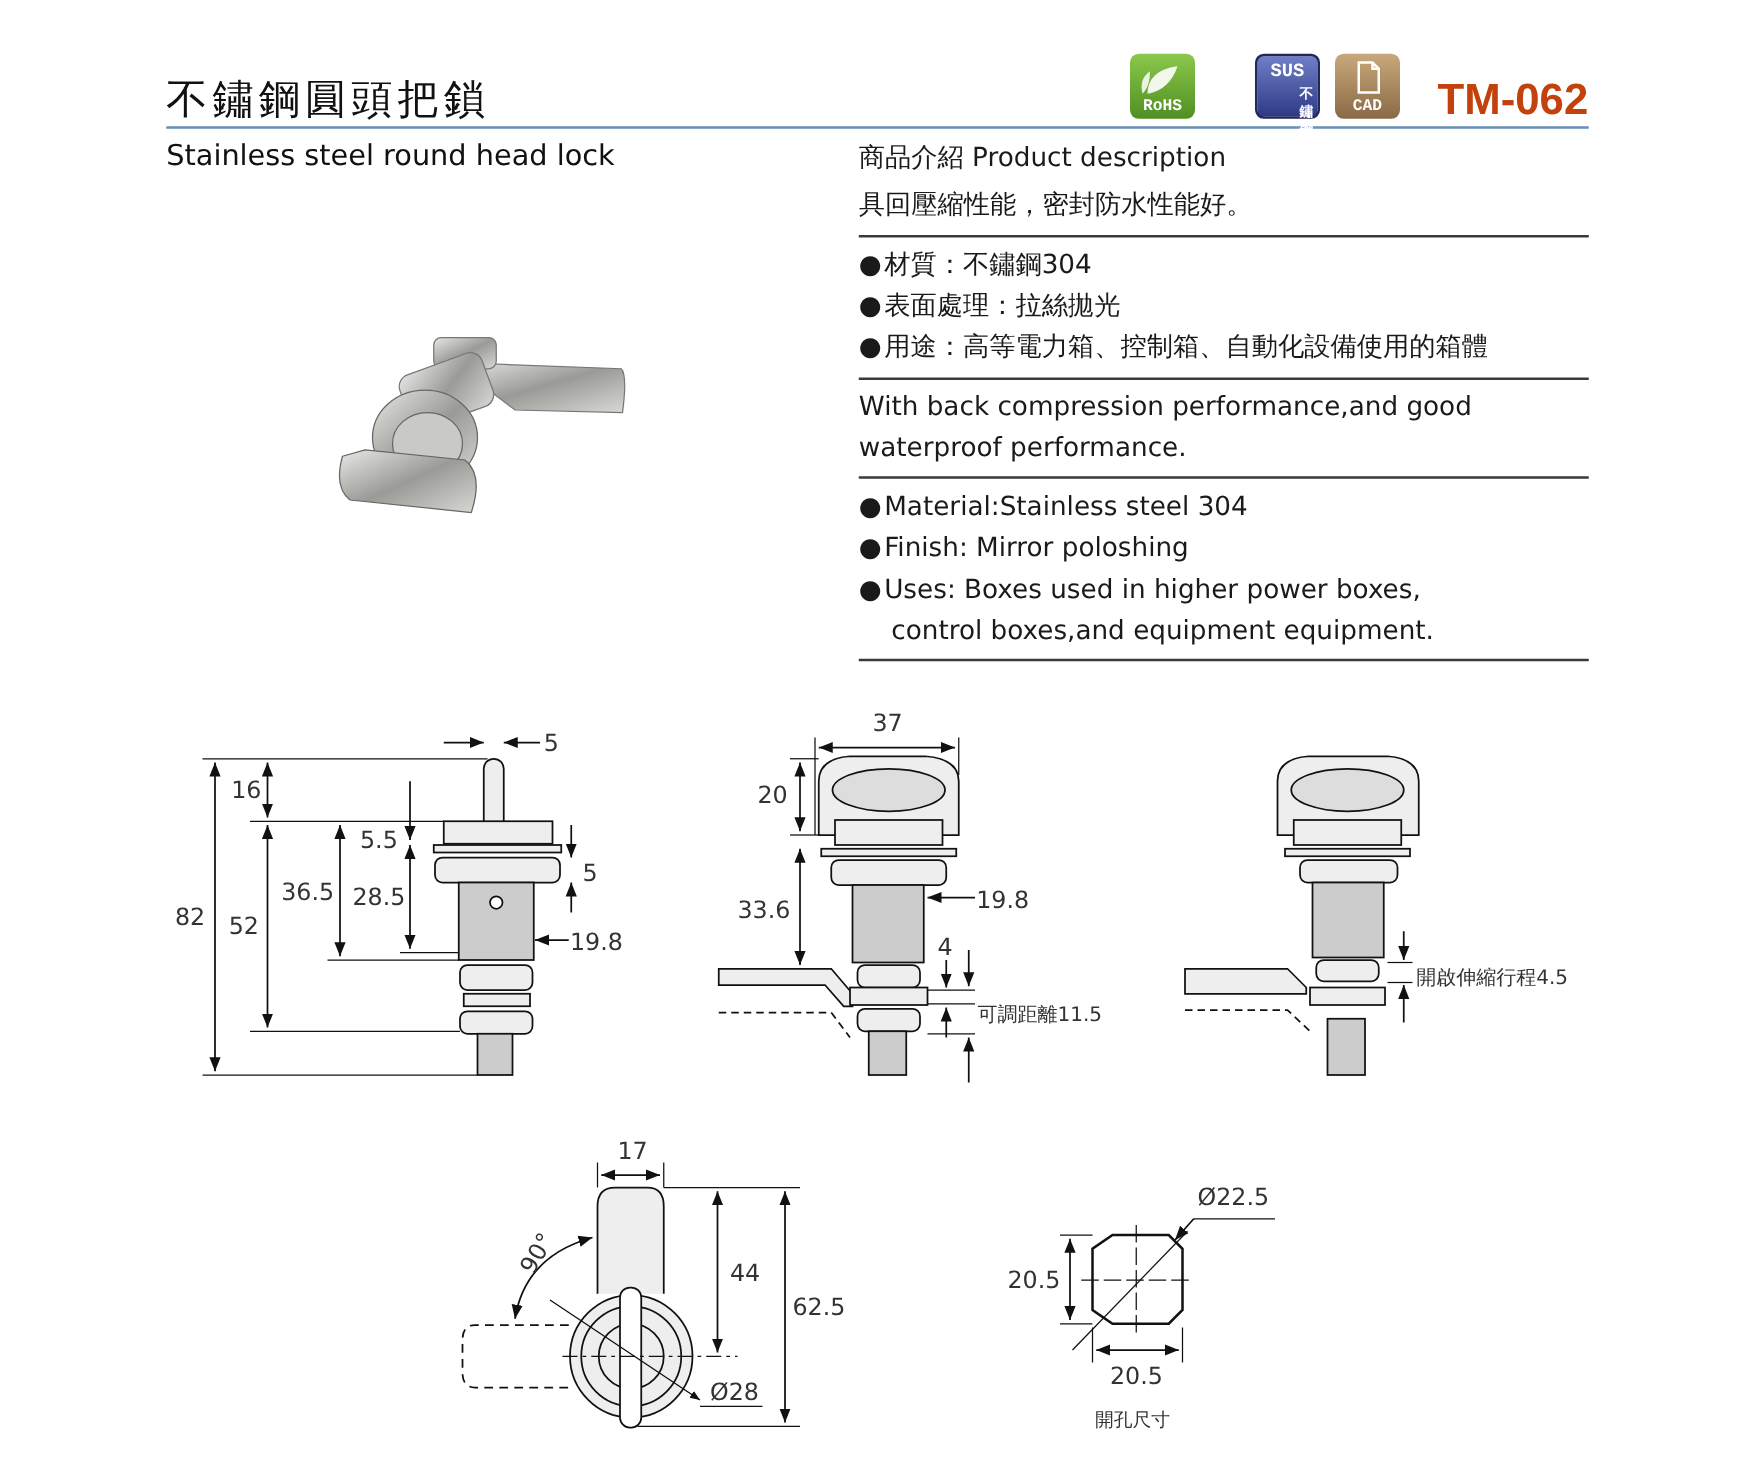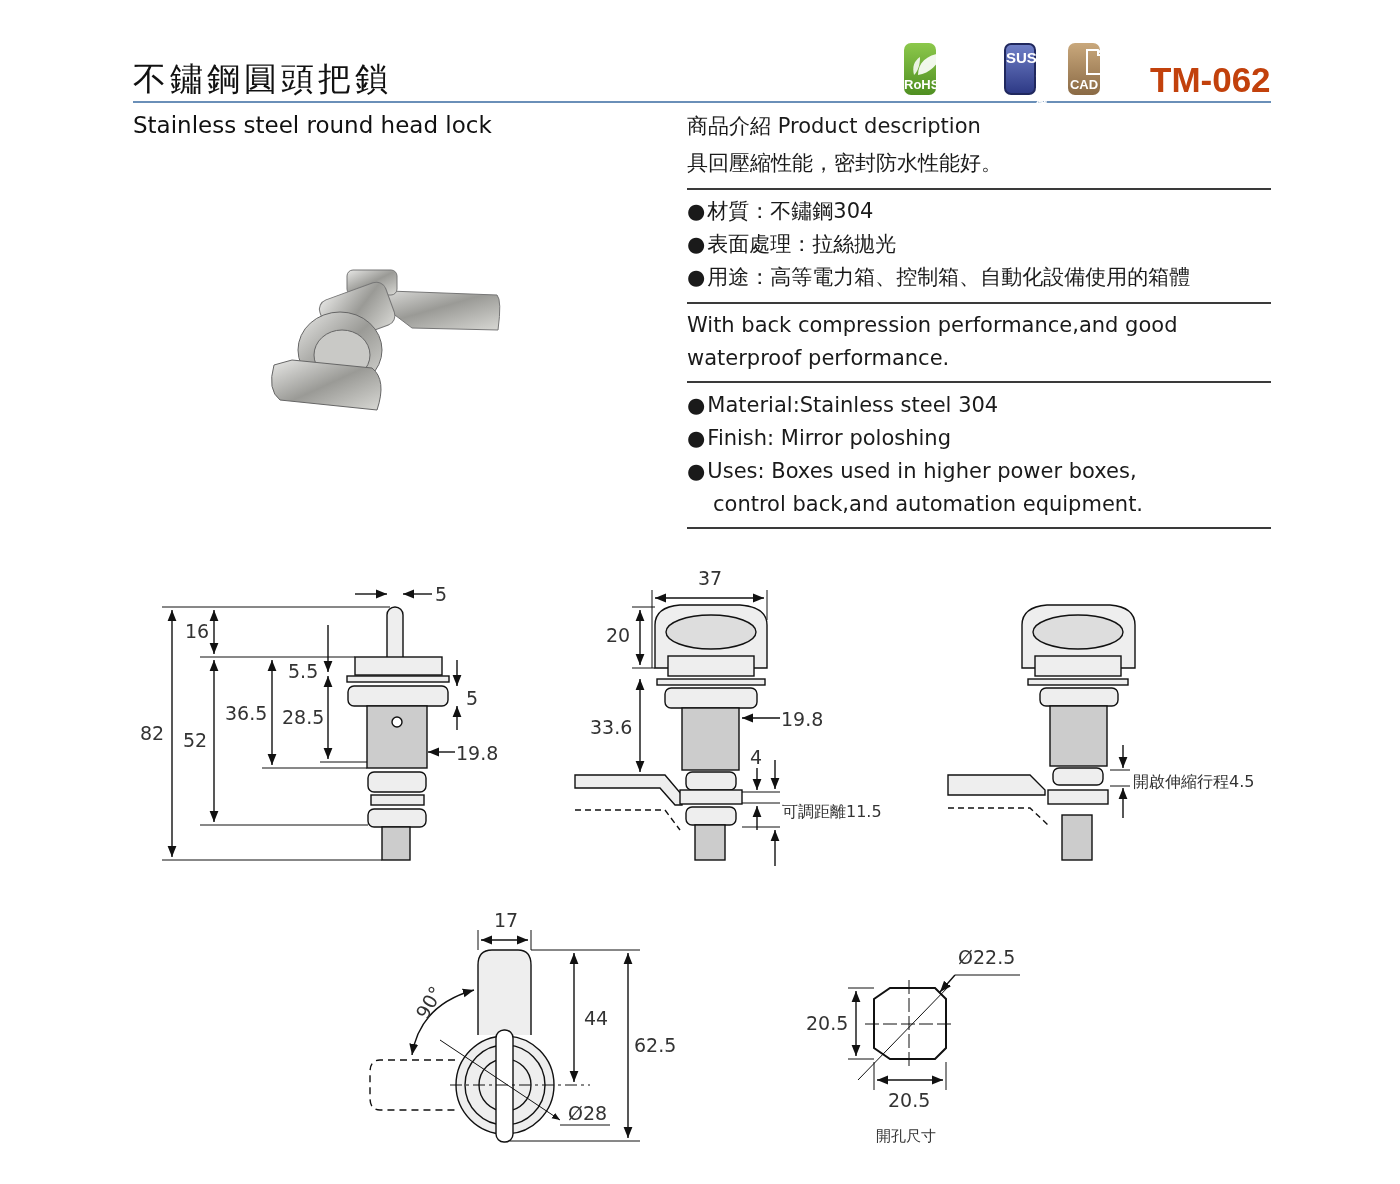--- a/index.html
+++ b/index.html
@@ -3,21 +3,21 @@
 <meta charset="utf-8">
 <style>
   html, body { margin:0; padding:0; background:#ffffff; }
   body { width:1400px; height:1184px; position:relative; overflow:hidden;
          font-family:"DejaVu Sans", "Liberation Sans", sans-serif; color:#1a1a1a; }
   .abs { position:absolute; }
   .title-zh { left:133px; top:58px; font-size:33px; font-weight:normal; letter-spacing:4px; color:#111; line-height:42px; }
   .title-en { left:133px; top:110px; font-size:23px; color:#111; line-height:30px; }
   .rule-blue { left:133px; top:101px; width:1138px; height:2px; background:#6a8fb8; }
   .model { left:1150px; top:60px; font-family:"Liberation Sans", sans-serif; font-size:35px; font-weight:bold; color:#c2410c; }
-  .badge { top:43px; width:32px; height:52px; border-radius:7px; box-sizing:border-box; color:#fff; font-family:Liberation Sans, sans-serif; font-weight:bold; text-align:center; }
+  .badge { top:43px; width:52px; height:52px; border-radius:7px; box-sizing:border-box; color:#fff; font-family:Liberation Mono, monospace; font-weight:bold; text-align:center; }
   .badge-rohs { left:904px; background:linear-gradient(#8cc84b,#4f8f22); }
   .badge-sus { left:1004px; background:linear-gradient(#6f7fc6,#2e3a86); border:2px solid #20285e; }
   .badge-cad { left:1068px; background:linear-gradient(#c9a87c,#8a6a45); }
   .badge .lbl { position:absolute; bottom:3px; left:0; right:0; font-size:13px; }
   .badge-sus .l1 { position:absolute; top:4px; left:0; right:0; font-size:15px; color:#fff; }
   .badge-sus .l2 { position:absolute; top:22px; left:0; right:0; font-size:11px; color:#fff;margin-left:30px; }
   .desc { left:687px; width:584px; font-size:21px; line-height:33px; color:#1a1a1a; }
   .hr { left:687px; width:584px; height:2px; background:#3a3a3a; }
   .bullet::before { content:"●"; margin-right:2px; }
   .indent { padding-left:26px; }
@@ -58,21 +58,21 @@
 <div class="abs desc bullet" style="top:195px">材質：不鏽鋼304</div>
 <div class="abs desc bullet" style="top:228px">表面處理：拉絲拋光</div>
 <div class="abs desc bullet" style="top:261px">用途：高等電力箱、控制箱、自動化設備使用的箱體</div>
 <div class="abs hr" style="top:302px"></div>
 <div class="abs desc" style="top:309px">With back compression performance,and good</div>
 <div class="abs desc" style="top:342px">waterproof performance.</div>
 <div class="abs hr" style="top:381px"></div>
 <div class="abs desc bullet" style="top:389px">Material:Stainless steel 304</div>
 <div class="abs desc bullet" style="top:422px">Finish: Mirror poloshing</div>
 <div class="abs desc bullet" style="top:455px">Uses: Boxes used in higher power boxes,</div>
-<div class="abs desc indent" style="top:488px">control back,and automation equipment.</div>
+<div class="abs desc indent" style="top:488px">control boxes,and equipment equipment.</div>
 <div class="abs hr" style="top:527px"></div>
 
 <svg class="abs photo" viewBox="0 0 245 170">
   <defs>
     <linearGradient id="steel" x1="0" y1="0" x2="1" y2="1">
       <stop offset="0" stop-color="#e8e8e6"></stop>
         <stop offset="0.5" stop-color="#9a9a96"></stop>
         <stop offset="1" stop-color="#d8d8d4"></stop>
     </linearGradient>
   </defs>

